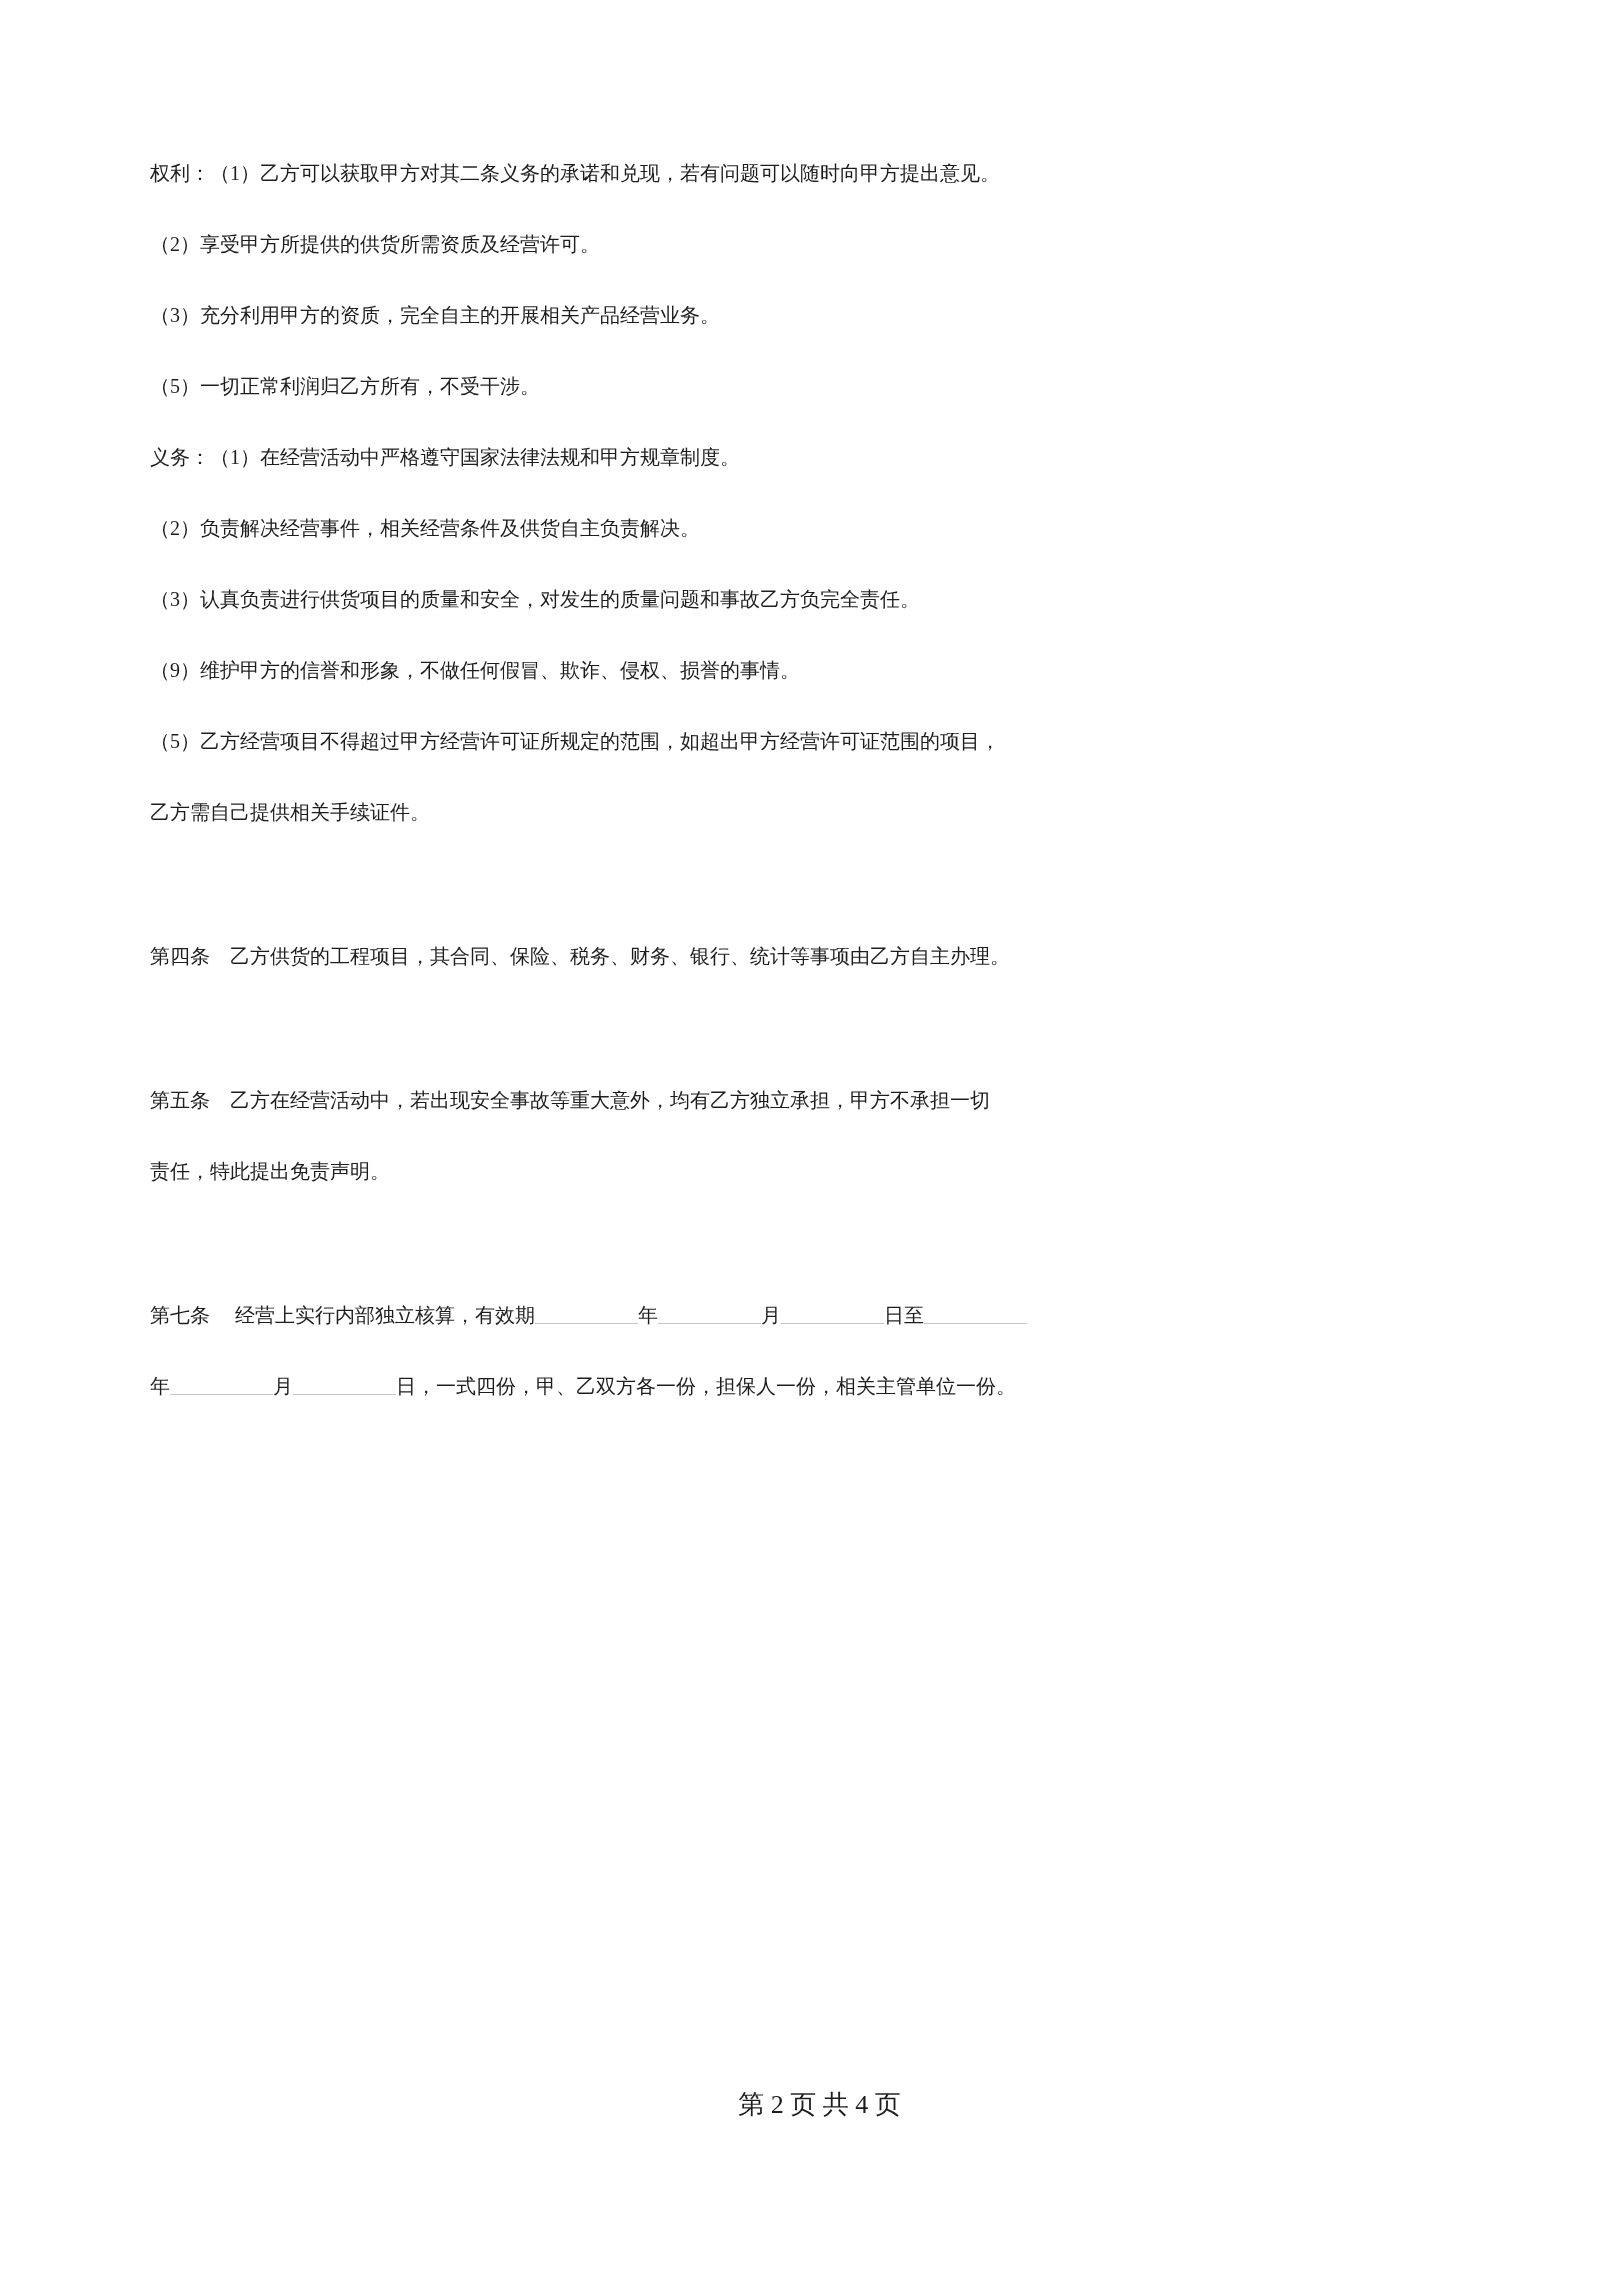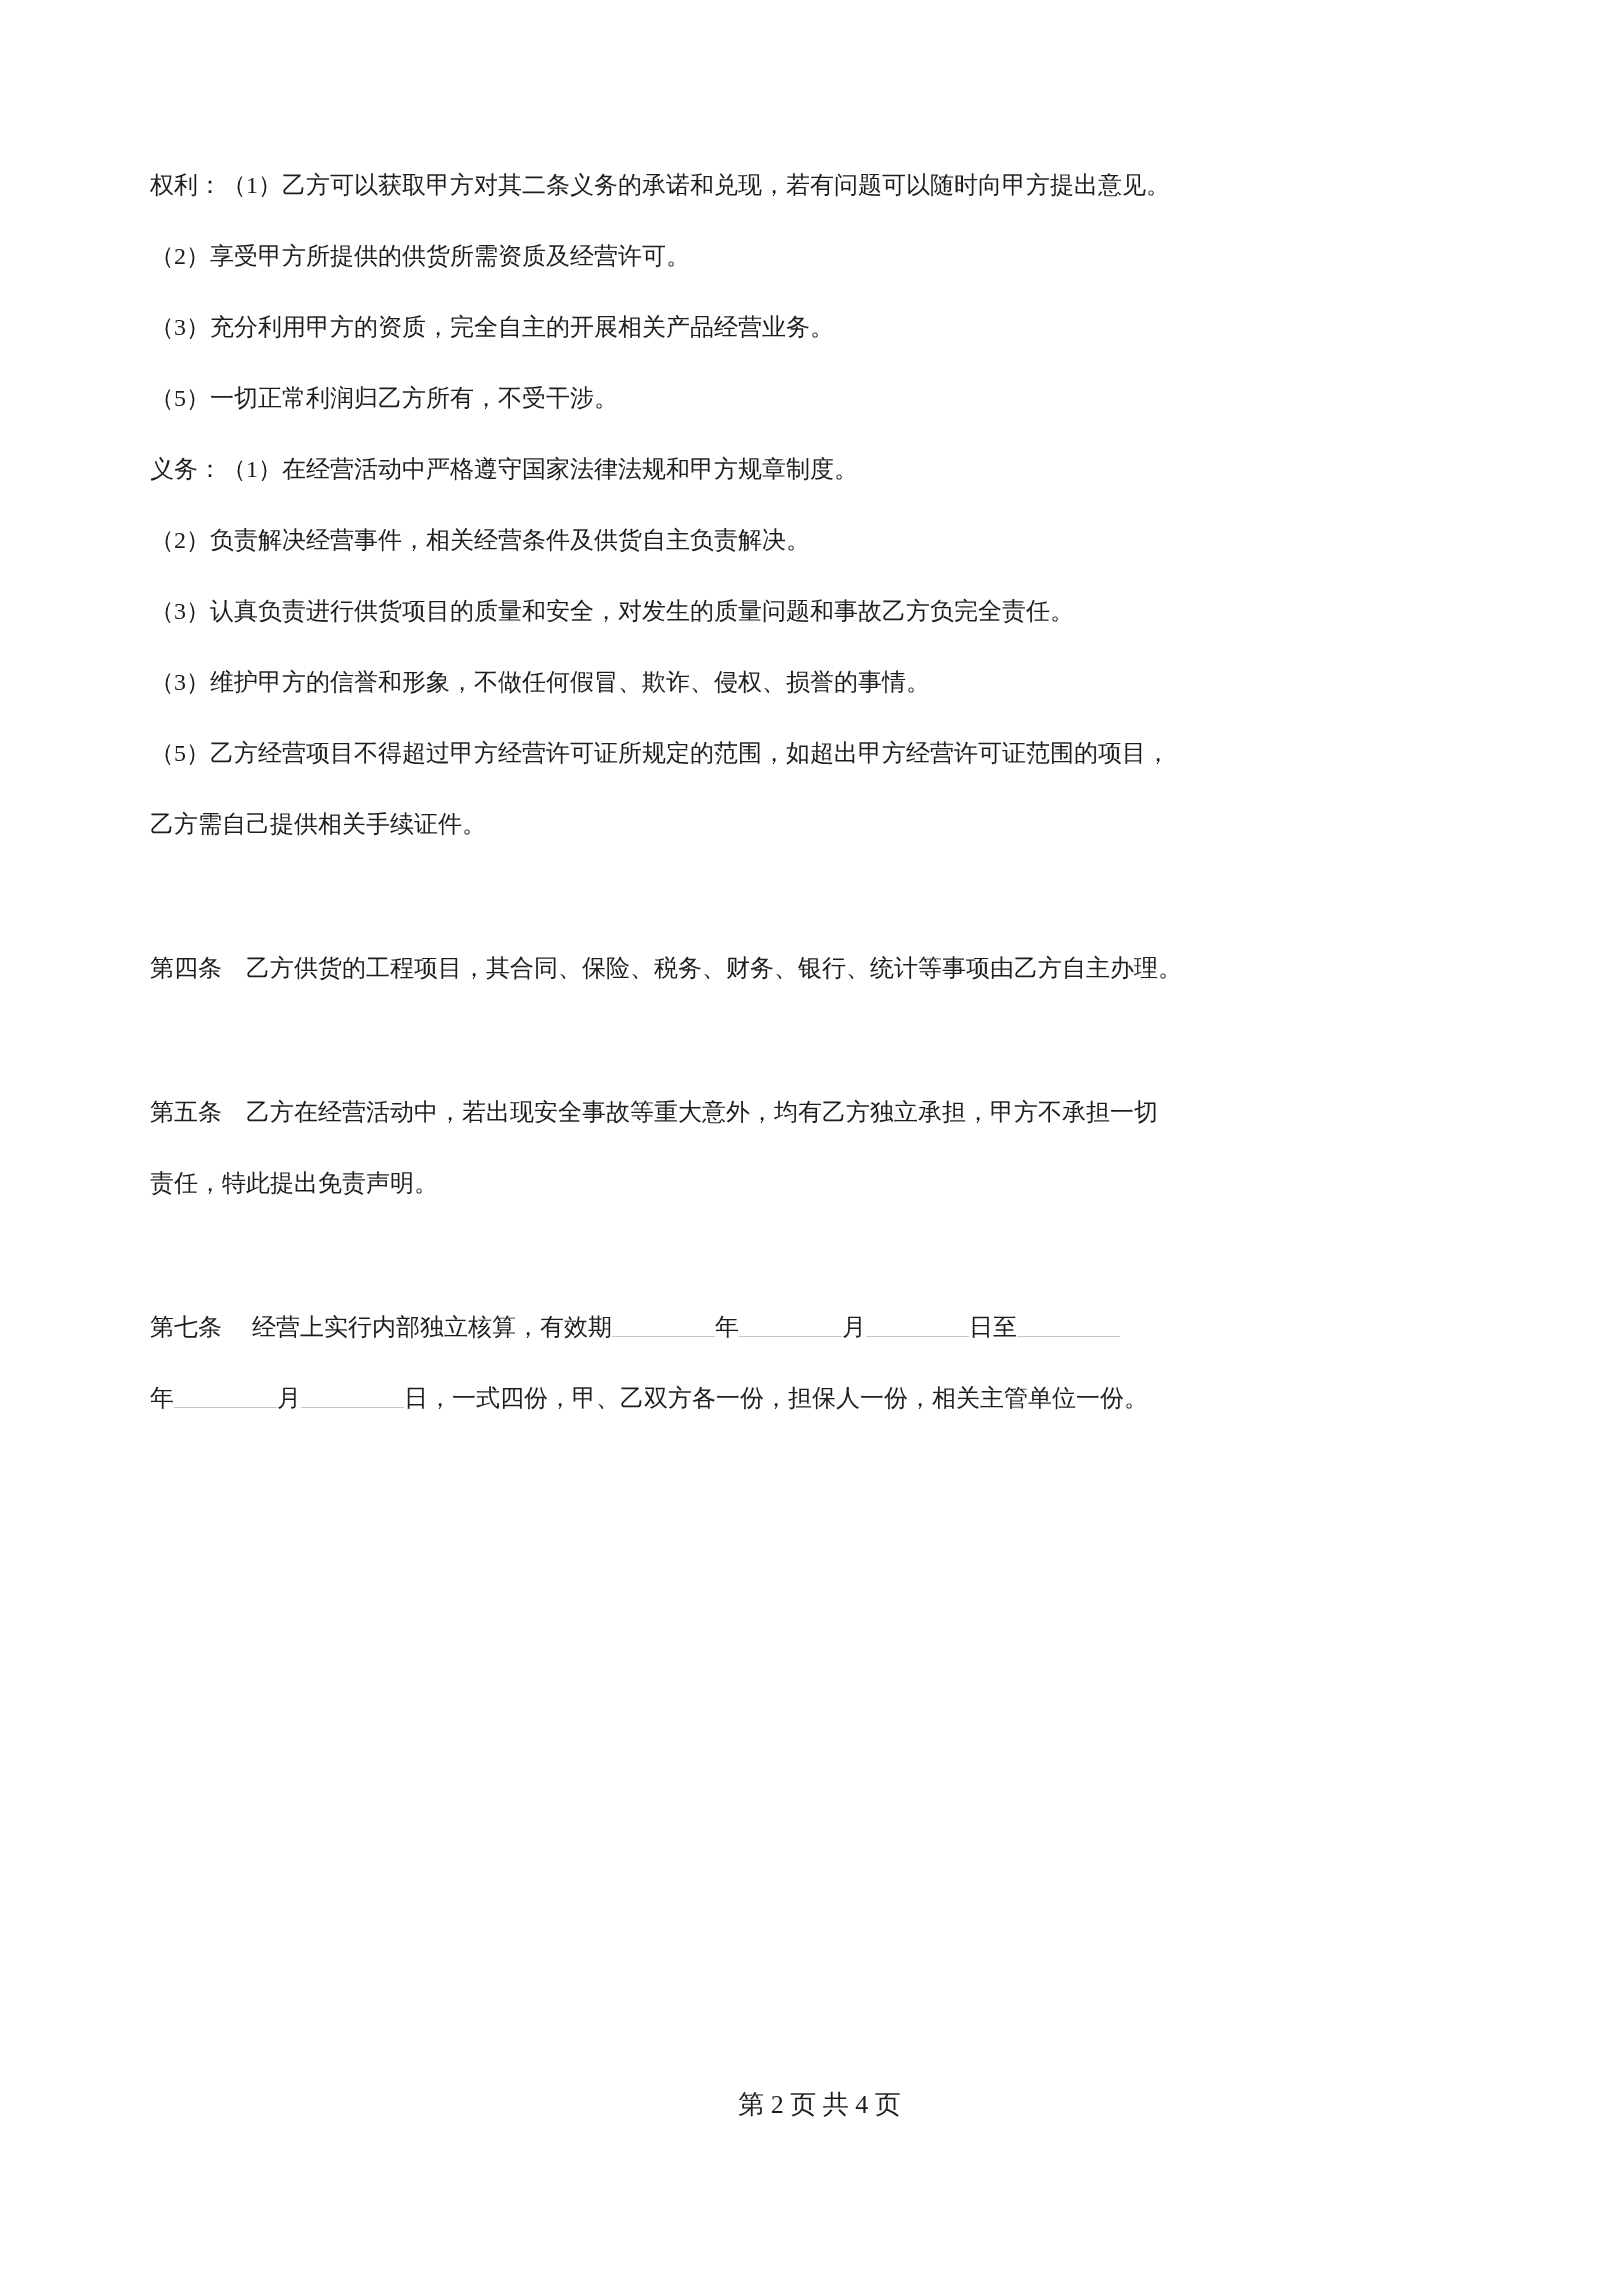--- a/index.html
+++ b/index.html
@@ -11,24 +11,24 @@
     position: relative;
     width: 1623px;
     height: 2295px;
     background: #ffffff;
     font-family: "Liberation Serif", "DejaVu Serif", serif;
     color: #1d1d1d;
     overflow: hidden;
   }
   .doc {
     position: absolute;
-    top: 150px;
+    top: 138px;
     left: 150px;
     width: 1221px;
-    font-size: 24px;
+    font-size: 20px;
     line-height: 71px;
   }
   .doc p.line {
     margin: 0;
     padding: 0;
     white-space: nowrap;
   }
   .gap-before {
     margin-top: 73px !important;
   }
@@ -57,21 +57,21 @@
   <div class="doc">
 
     <p class="line">权利：（1）乙方可以获取甲方对其二条义务的承诺和兑现，若有问题可以随时向甲方提出意见。</p>
     <p class="line">（2）享受甲方所提供的供货所需资质及经营许可。</p>
     <p class="line">（3）充分利用甲方的资质，完全自主的开展相关产品经营业务。</p>
     <p class="line">（5）一切正常利润归乙方所有，不受干涉。</p>
 
     <p class="line">义务：（1）在经营活动中严格遵守国家法律法规和甲方规章制度。</p>
     <p class="line">（2）负责解决经营事件，相关经营条件及供货自主负责解决。</p>
     <p class="line">（3）认真负责进行供货项目的质量和安全，对发生的质量问题和事故乙方负完全责任。</p>
-    <p class="line">（3）维护甲方的信誉和形象，不做任何假冒、欺诈、侵权、损誉的事情。</p>
+    <p class="line">（9）维护甲方的信誉和形象，不做任何假冒、欺诈、侵权、损誉的事情。</p>
     <p class="line">（5）乙方经营项目不得超过甲方经营许可证所规定的范围，如超出甲方经营许可证范围的项目，</p>
     <p class="line">乙方需自己提供相关手续证件。</p>
 
     <p class="line gap-before">第四条　乙方供货的工程项目，其合同、保险、税务、财务、银行、统计等事项由乙方自主办理。</p>
 
     <p class="line gap-before">第五条　乙方在经营活动中，若出现安全事故等重大意外，均有乙方独立承担，甲方不承担一切</p>
     <p class="line">责任，特此提出免责声明。</p>
 
 
     <p class="line gap-before">

